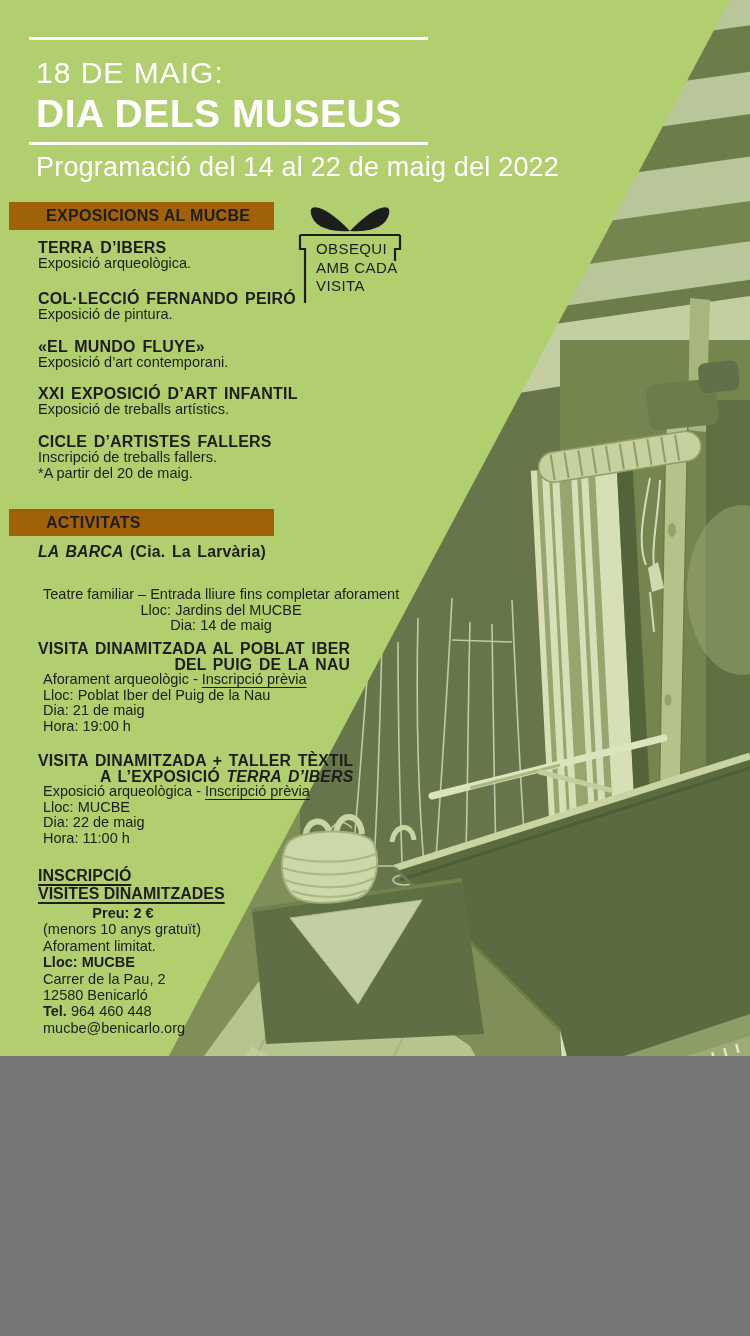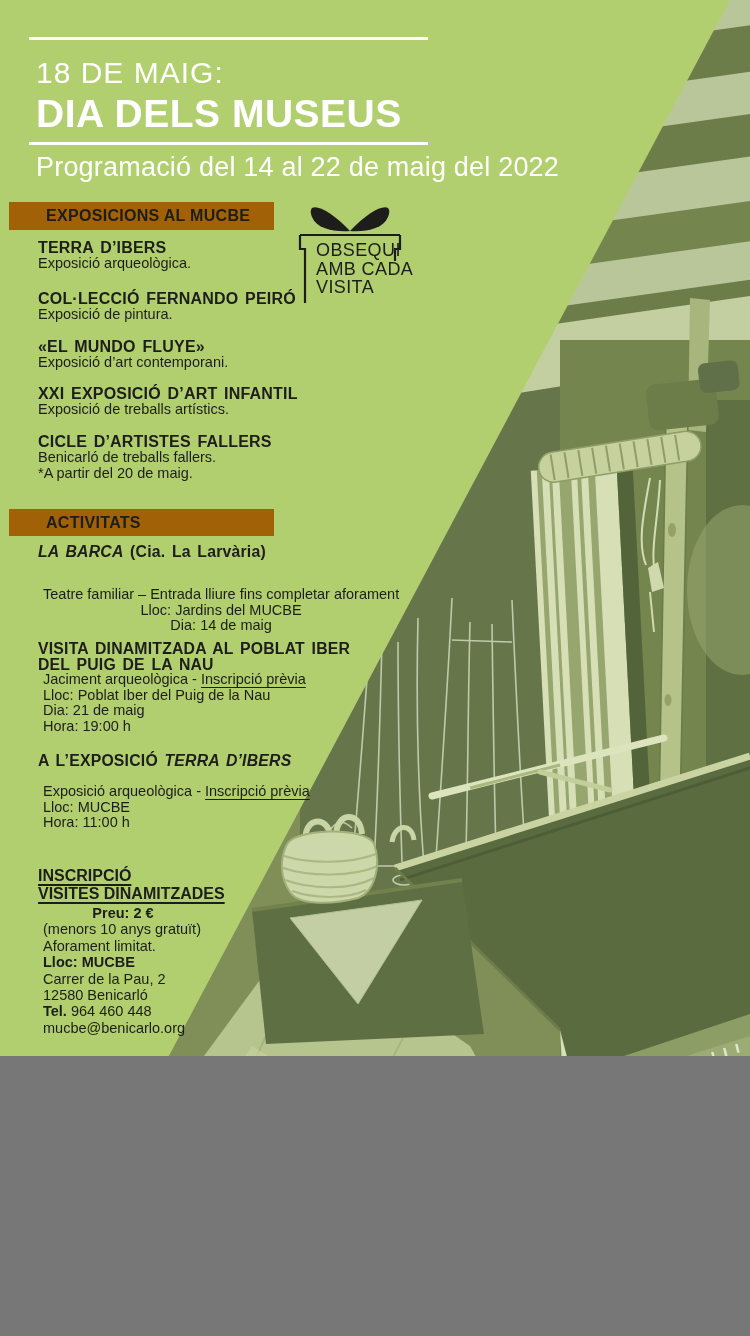--- a/index.html
+++ b/index.html
@@ -26,28 +26,28 @@
   .big-title{position:absolute;color:#fff;font-size:39px;font-weight:700;letter-spacing:.5px;}
   .subtitle{position:absolute;color:#fff;font-size:27px;font-weight:400;letter-spacing:.2px;}
   
   .head-box{position:absolute;left:9px;background:#a16207;display:flex;align-items:center;}
   .head-box span{margin-left:37px;font-size:16px;font-weight:700;letter-spacing:.3px;}
   
   .expo-item{position:absolute;left:38px;}
   .expo-title{font-size:16px;font-weight:700;line-height:16px;letter-spacing:.2px;word-spacing:2px;white-space:nowrap;}
   .expo-desc{font-size:14.5px;line-height:15.5px;white-space:nowrap;}
   
-  .act-title{position:absolute;left:38px;font-size:15.8px;font-weight:700;line-height:15.8px;letter-spacing:.2px;word-spacing:2px;white-space:nowrap;}
+  .act-title{position:absolute;left:38px;font-size:15.8px;font-weight:700;line-height:15.8px;letter-spacing:.2px;word-spacing:2px;white-space:nowrap;text-align:right;}
   .act-lines{position:absolute;left:43px;font-size:14.5px;line-height:15.6px;white-space:nowrap;}
   .it{font-style:italic;}
   .u{text-decoration:underline;text-underline-offset:2.5px;text-decoration-thickness:1.2px;}
   .b{font-weight:700;}
   
   #gift-badge{position:absolute;left:293px;top:197px;width:114px;height:122px;}
-  .gift-line{position:absolute;left:316px;font-size:18px;letter-spacing:.4px;white-space:nowrap;text-align:right;}
+  .gift-line{position:absolute;left:316px;font-size:15px;letter-spacing:.4px;white-space:nowrap;text-align:right;}
   
   .ins-title{position:absolute;left:38px;font-size:16px;font-weight:700;line-height:18px;}
   .ins-title div{text-decoration:underline;text-underline-offset:3px;text-decoration-thickness:1.5px;white-space:nowrap;}
   
   #logo{
     position:absolute;left:533px;top:1260px;
     font-family:Liberation Sans, sans-serif;font-weight:700;font-size:50px;
     color:#1f2022;letter-spacing:-1px;line-height:1;
   }
 </style>
@@ -223,52 +223,54 @@
   <div class="expo-item" style="top:339px;">
     <div class="expo-title">«EL MUNDO FLUYE»</div>
     <div class="expo-desc">Exposició d’art contemporani.</div>
   </div>
   <div class="expo-item" style="top:386px;">
     <div class="expo-title">XXI EXPOSICIÓ D’ART INFANTIL</div>
     <div class="expo-desc">Exposició de treballs artístics.</div>
   </div>
   <div class="expo-item" style="top:434px;">
     <div class="expo-title">CICLE D’ARTISTES FALLERS</div>
-    <div class="expo-desc">Benicarló de treballs fallers.</div>
+    <div class="expo-desc">Inscripció de treballs fallers.</div>
     <div class="expo-desc">*A partir del 20 de maig.</div>
   </div>
 
   <div class="head-box" style="top:509px;width:265px;height:27px;">
     <span>ACTIVITATS</span>
   </div>
 
   <div class="act-title" style="top:544px;"><span class="it">LA BARCA</span><span> (Cia. La Larvària)</span></div>
   <div class="act-lines" style="top:587px;text-align:center;">
     <div>Teatre familiar – Entrada lliure fins completar aforament</div>
     <div>Lloc: Jardins del MUCBE</div>
     <div>Dia: 14 de maig</div>
   </div>
 
   <div class="act-title" style="top:641px;">
     <div>VISITA DINAMITZADA AL POBLAT IBER</div>
     <div>DEL PUIG DE LA NAU</div>
   </div>
   <div class="act-lines" style="top:672px;">
-    <div><span>Jaciment arqueològica - </span><span class="u">Inscripció prèvia</span></div>
+    <div><span>Aforament arqueològic - </span><span class="u">Inscripció prèvia</span></div>
     <div>Lloc: Poblat Iber del Puig de la Nau</div>
     <div>Dia: 21 de maig</div>
     <div>Hora: 19:00 h</div>
   </div>
 
   <div class="act-title" style="top:753px;">
+    <div>VISITA DINAMITZADA + TALLER TÈXTIL</div>
     <div><span>A L’EXPOSICIÓ </span><span class="it">TERRA D’IBERS</span></div>
   </div>
   <div class="act-lines" style="top:784px;">
     <div><span>Exposició arqueològica - </span><span class="u">Inscripció prèvia</span></div>
     <div>Lloc: MUCBE</div>
+    <div>Dia: 22 de maig</div>
     <div>Hora: 11:00 h</div>
   </div>
 
   <div class="ins-title" style="top:867px;">
     <div>INSCRIPCIÓ</div>
     <div>VISITES DINAMITZADES</div>
   </div>
   <div class="act-lines" style="top:905px;line-height:16.4px;">
     <div class="b" style="margin-left:2px;text-align:center;">Preu: 2 €</div>
     <div>(menors 10 anys gratuït)</div>

